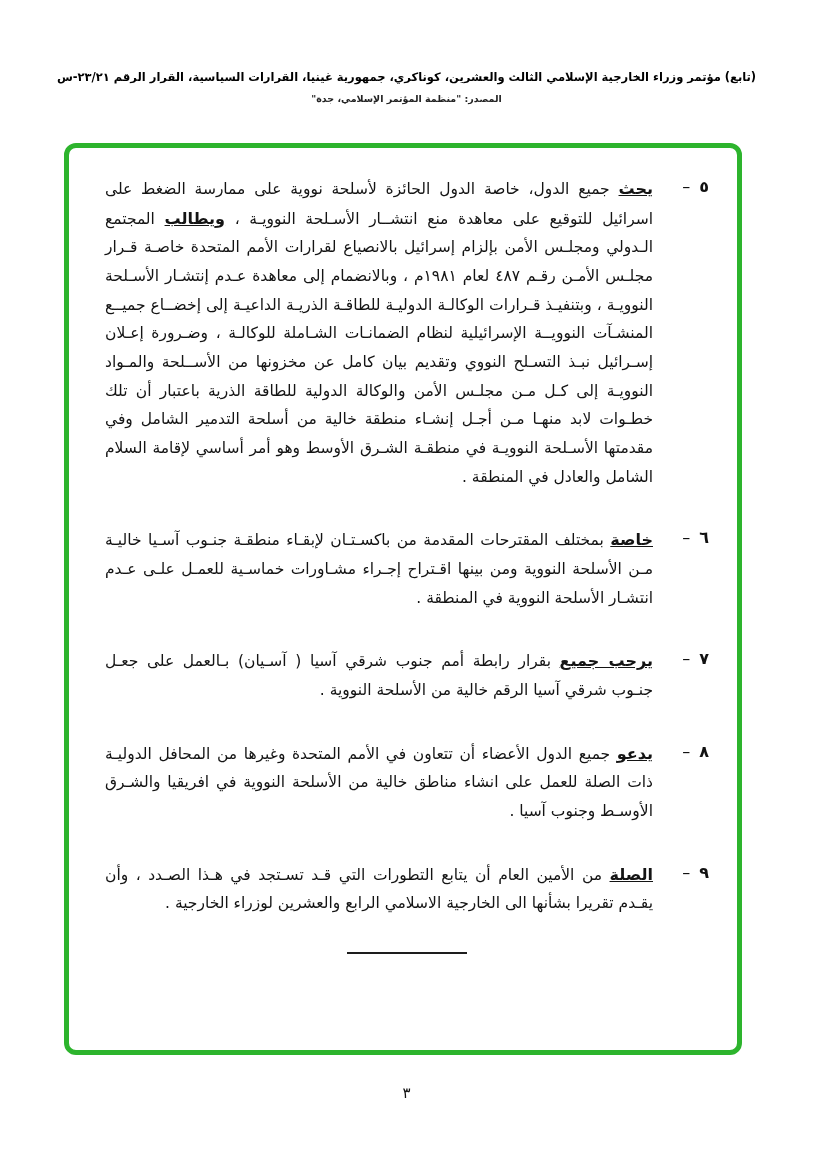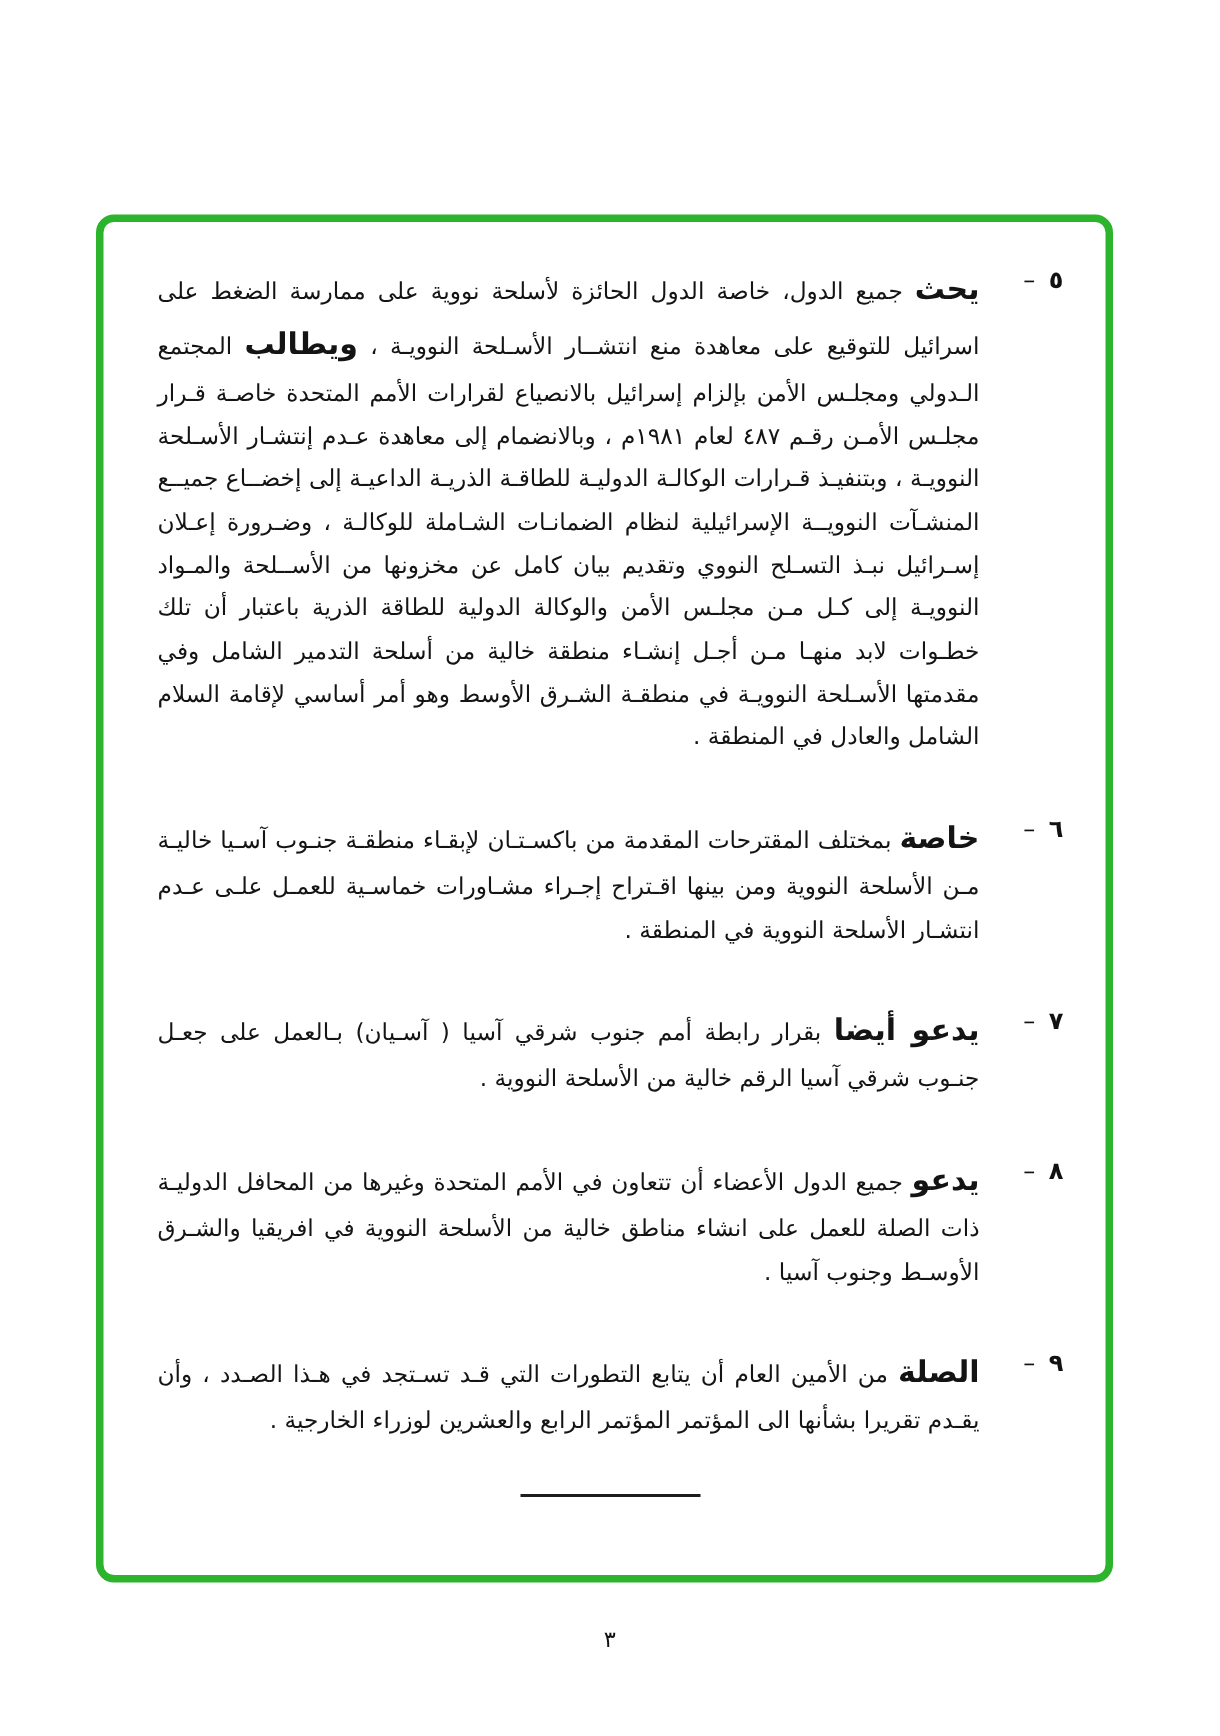--- a/index.html
+++ b/index.html
@@ -52,41 +52,46 @@
   .marker .dash{font-weight:normal;}
   .ptext{
     flex:1;
     text-align:justify;
     font-size:15.5px;
     line-height:1.85;
     color:#141414;
   }
   .ptext .lead{
     font-weight:bold;
-    font-size:20px;
+    font-size:16px;
+    text-decoration:underline;
   }
   .end-rule{
     width:120px;
     height:2px;
     background:#1d1d1d;
     margin:18px auto 0 auto;
   }
   .page-footer{
     position:absolute;
     top:1084px;left:0;right:0;
     text-align:center;
     font-size:15px;
     color:#111;
   }
 </style>
 </head>
 <body>
 
 <div class="page">
 
+  <header class="doc-header">
+    <div class="line1">(تابع) مؤتمر وزراء الخارجية الإسلامي الثالث والعشرين، كوناكري، جمهورية غينيا، القرارات السياسية، القرار الرقم ٢٣/٢١-س</div>
+    <div class="line2">المصدر: "منظمة المؤتمر الإسلامي، جدة"</div>
+  </header>
 
   <section class="green-box">
     <div id="paras">
         <div class="para">
           <div class="marker">
             <span class="num">٥</span>
             <span class="dash">–</span>
           </div>
           <div class="ptext"><span class="lead">يحث</span><span> جميع الدول، خاصة الدول الحائزة لأسلحة نووية على ممارسة الضغط على اسرائيل للتوقيع على معاهدة منع انتشــار الأسـلحة النوويـة ، </span><span class="lead">ويطالب</span><span> المجتمع الـدولي ومجلـس الأمن بإلزام إسرائيل بالانصياع لقرارات الأمم المتحدة خاصـة قـرار مجلـس الأمـن رقـم ٤٨٧ لعام ١٩٨١م ، وبالانضمام إلى معاهدة عـدم إنتشـار الأسـلحة النوويـة ، وبتنفيـذ قـرارات الوكالـة الدوليـة للطاقـة الذريـة الداعيـة إلى إخضــاع جميــع المنشـآت النوويــة الإسرائيلية لنظام الضمانـات الشـاملة للوكالـة ، وضـرورة إعـلان إسـرائيل نبـذ التسـلح النووي وتقديم بيان كامل عن مخزونها من الأســلحة والمـواد النوويـة إلى كـل مـن مجلـس الأمن والوكالة الدولية للطاقة الذرية باعتبار أن تلك خطـوات لابد منهـا مـن أجـل إنشـاء منطقة خالية من أسلحة التدمير الشامل وفي مقدمتها الأسـلحة النوويـة في منطقـة الشـرق الأوسط وهو أمر أساسي لإقامة السلام الشامل والعادل في المنطقة .</span></div>
         </div>
@@ -95,35 +100,35 @@
             <span class="num">٦</span>
             <span class="dash">–</span>
           </div>
           <div class="ptext"><span class="lead">خاصة</span><span> بمختلف المقترحات المقدمة من  باكسـتـان لإبقـاء منطقـة جنـوب آسـيا خاليـة مـن الأسلحة النووية ومن بينها  اقـتراح إجـراء مشـاورات خماسـية للعمـل علـى عـدم انتشـار الأسلحة النووية في المنطقة .</span></div>
         </div>
         <div class="para">
           <div class="marker">
             <span class="num">٧</span>
             <span class="dash">–</span>
           </div>
-          <div class="ptext"><span class="lead">يدعو أيضا</span><span> بقرار رابطة أمم جنوب شرقي آسيا ( آسـيان) بـالعمل على جعـل جنـوب شرقي آسيا الرقم خالية من الأسلحة النووية .</span></div>
+          <div class="ptext"><span class="lead">يرحب جميع</span><span> بقرار رابطة أمم جنوب شرقي آسيا ( آسـيان) بـالعمل على جعـل جنـوب شرقي آسيا الرقم خالية من الأسلحة النووية .</span></div>
         </div>
         <div class="para">
           <div class="marker">
             <span class="num">٨</span>
             <span class="dash">–</span>
           </div>
           <div class="ptext"><span class="lead">يدعو</span><span> جميع الدول الأعضاء أن تتعاون في الأمم المتحدة وغيرها من المحافل الدوليـة ذات الصلة للعمل على انشاء مناطق خالية من الأسلحة  النووية في افريقيا والشـرق الأوسـط وجنوب آسيا .</span></div>
         </div>
         <div class="para">
           <div class="marker">
             <span class="num">٩</span>
             <span class="dash">–</span>
           </div>
-          <div class="ptext"><span class="lead">الصلة</span><span> من الأمين العام أن يتابع التطورات التي قـد تسـتجد في هـذا الصـدد ، وأن يقـدم تقريرا بشأنها الى المؤتمر المؤتمر الرابع والعشرين لوزراء الخارجية .</span></div>
+          <div class="ptext"><span class="lead">الصلة</span><span> من الأمين العام أن يتابع التطورات التي قـد تسـتجد في هـذا الصـدد ، وأن يقـدم تقريرا بشأنها الى الخارجية الاسلامي الرابع والعشرين لوزراء الخارجية .</span></div>
         </div>
       </div>
     <div class="end-rule"></div>
   </section>
 
   <footer class="page-footer">
     <span>٣</span>
   </footer>
 
 </div>

